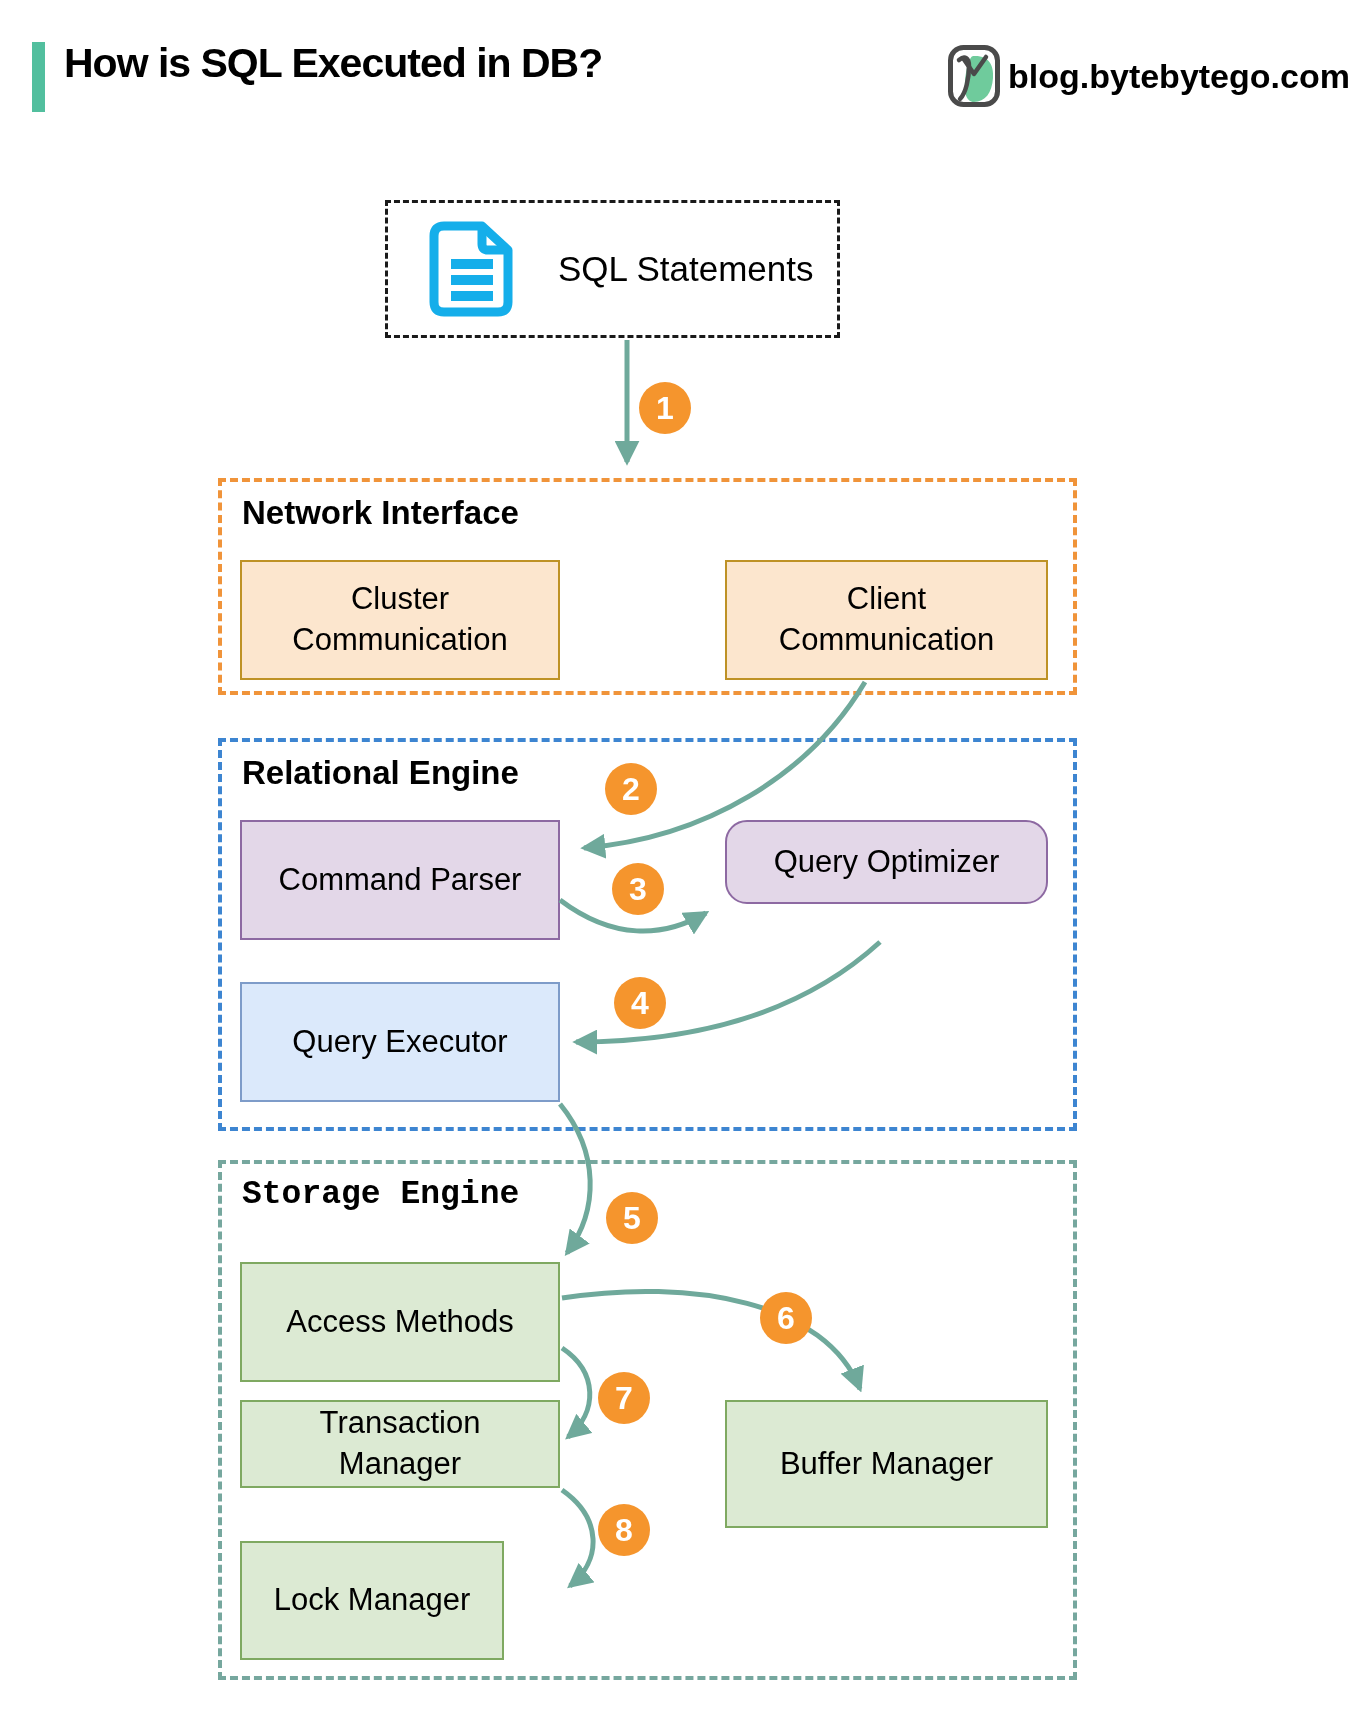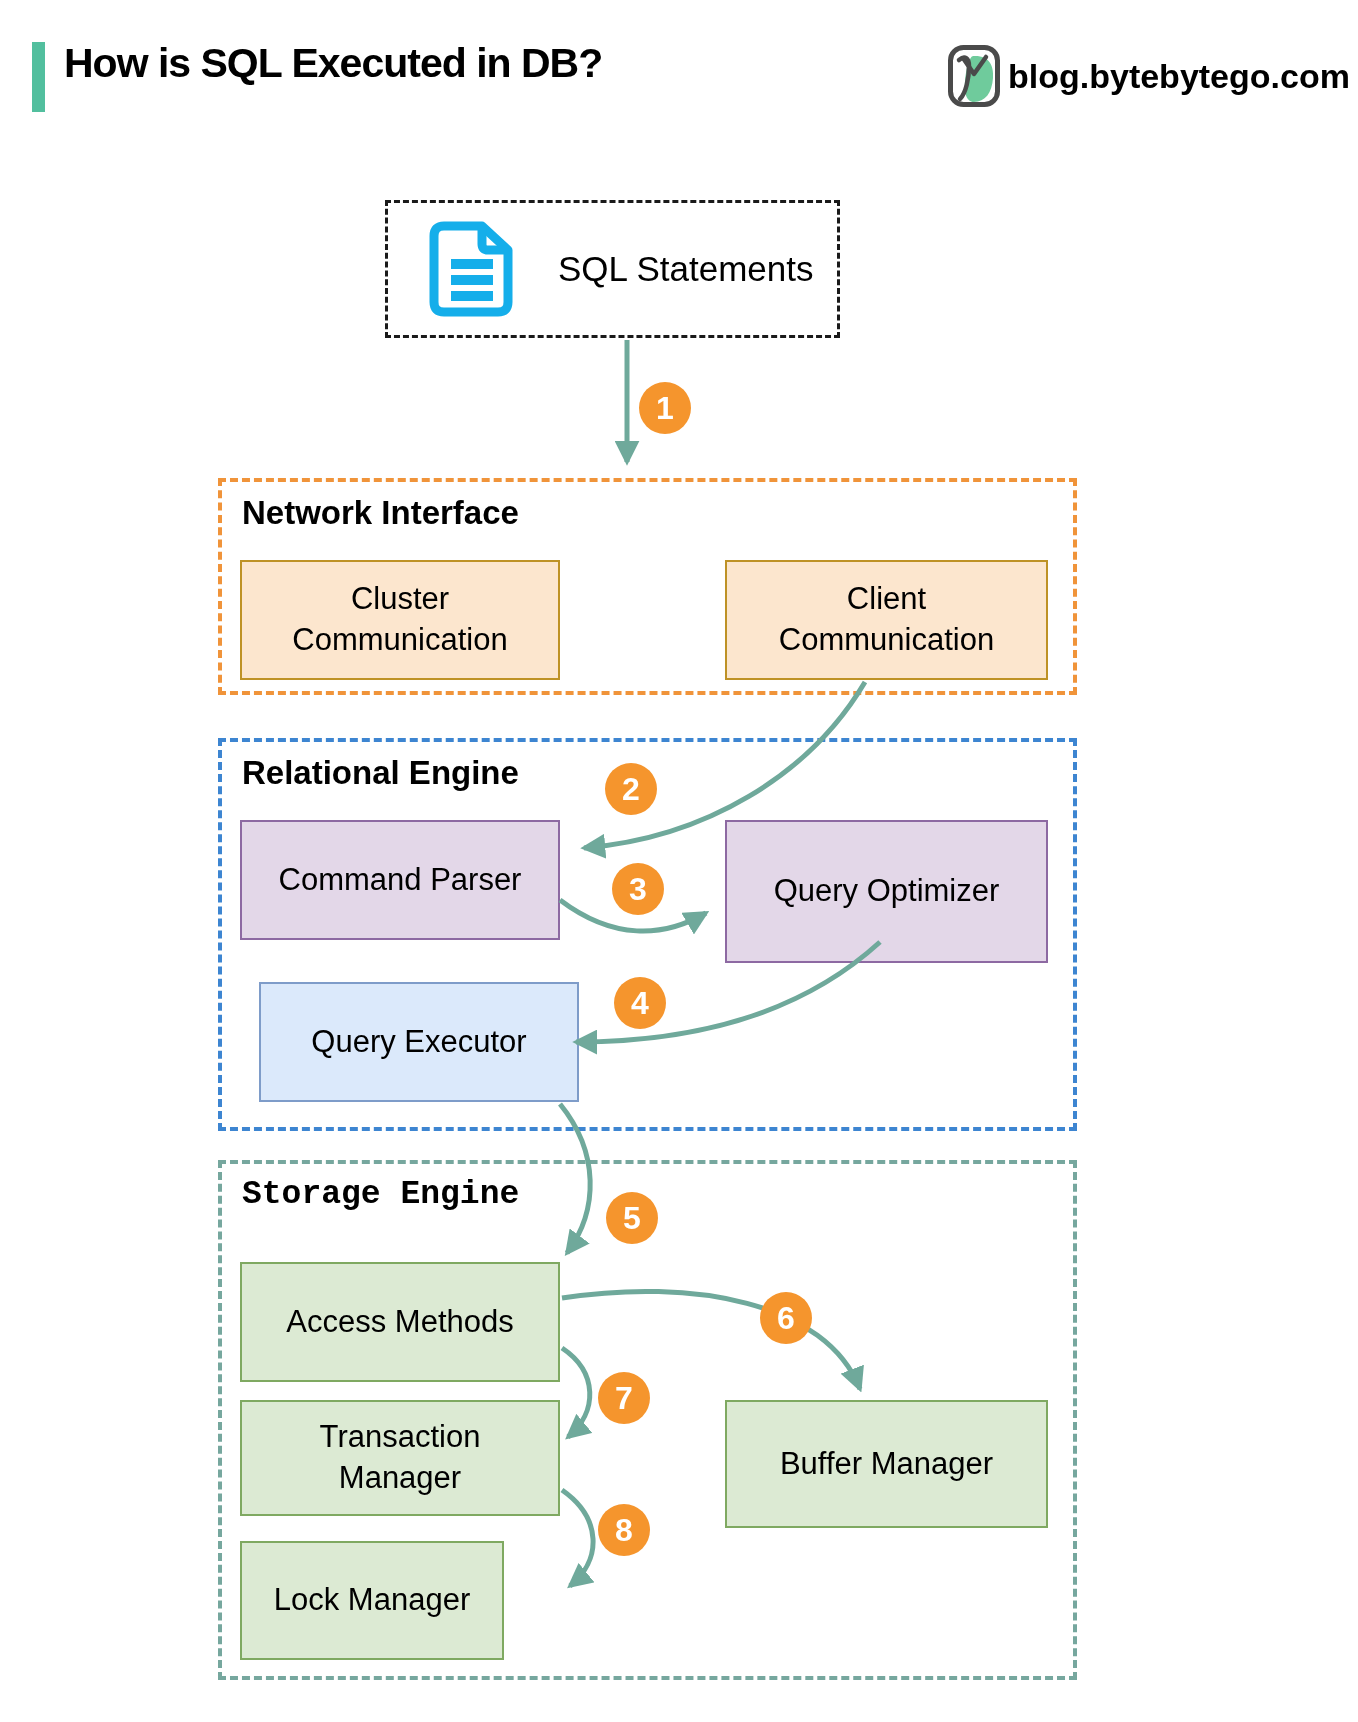--- a/index.html
+++ b/index.html
@@ -39,24 +39,24 @@
     display:flex;align-items:center;justify-content:center;text-align:center;
     font-size:31px;line-height:1.32;white-space:pre-line;
   }
   .node.orange{background:var(--network_box_fill);border-color:var(--network_box_border);}
   .node.purple{background:var(--purple_fill);border-color:var(--purple_border);}
   .node.blue{background:var(--blue_fill);border-color:var(--blue_border);}
   .node.green{background:var(--green_fill);border-color:var(--green_border);}
   #box-cluster{left:240px;top:560px;width:320px;height:120px;}
   #box-client{left:725px;top:560px;width:323px;height:120px;}
   #box-parser{left:240px;top:820px;width:320px;height:120px;}
-  #box-optimizer{left:725px;top:820px;width:323px;height:143px;}
-  #box-executor{left:240px;top:982px;width:320px;height:120px;margin-left:19px;}
+  #box-optimizer{left:725px;top:820px;width:323px;height:84px;border-radius:22px;}
+  #box-executor{left:240px;top:982px;width:320px;height:120px;}
   #box-access{left:240px;top:1262px;width:320px;height:120px;}
-  #box-transaction{left:240px;top:1400px;width:320px;height:116px;}
+  #box-transaction{left:240px;top:1400px;width:320px;height:88px;}
   #box-lock{left:240px;top:1541px;width:264px;height:119px;}
   #box-buffer{left:725px;top:1400px;width:323px;height:128px;}
   
   .arrows{position:absolute;left:0;top:0;width:1358px;height:1722px;pointer-events:none;}
   .arrows path.flow{fill:none;stroke:var(--arrow);stroke-width:5;}
   .arrows marker path{fill:var(--arrow);}
   
   .badge{
     position:absolute;width:52px;height:52px;border-radius:50%;background:var(--badge);
     color:#fff;font-size:32px;font-weight:600;display:flex;align-items:center;justify-content:center;

